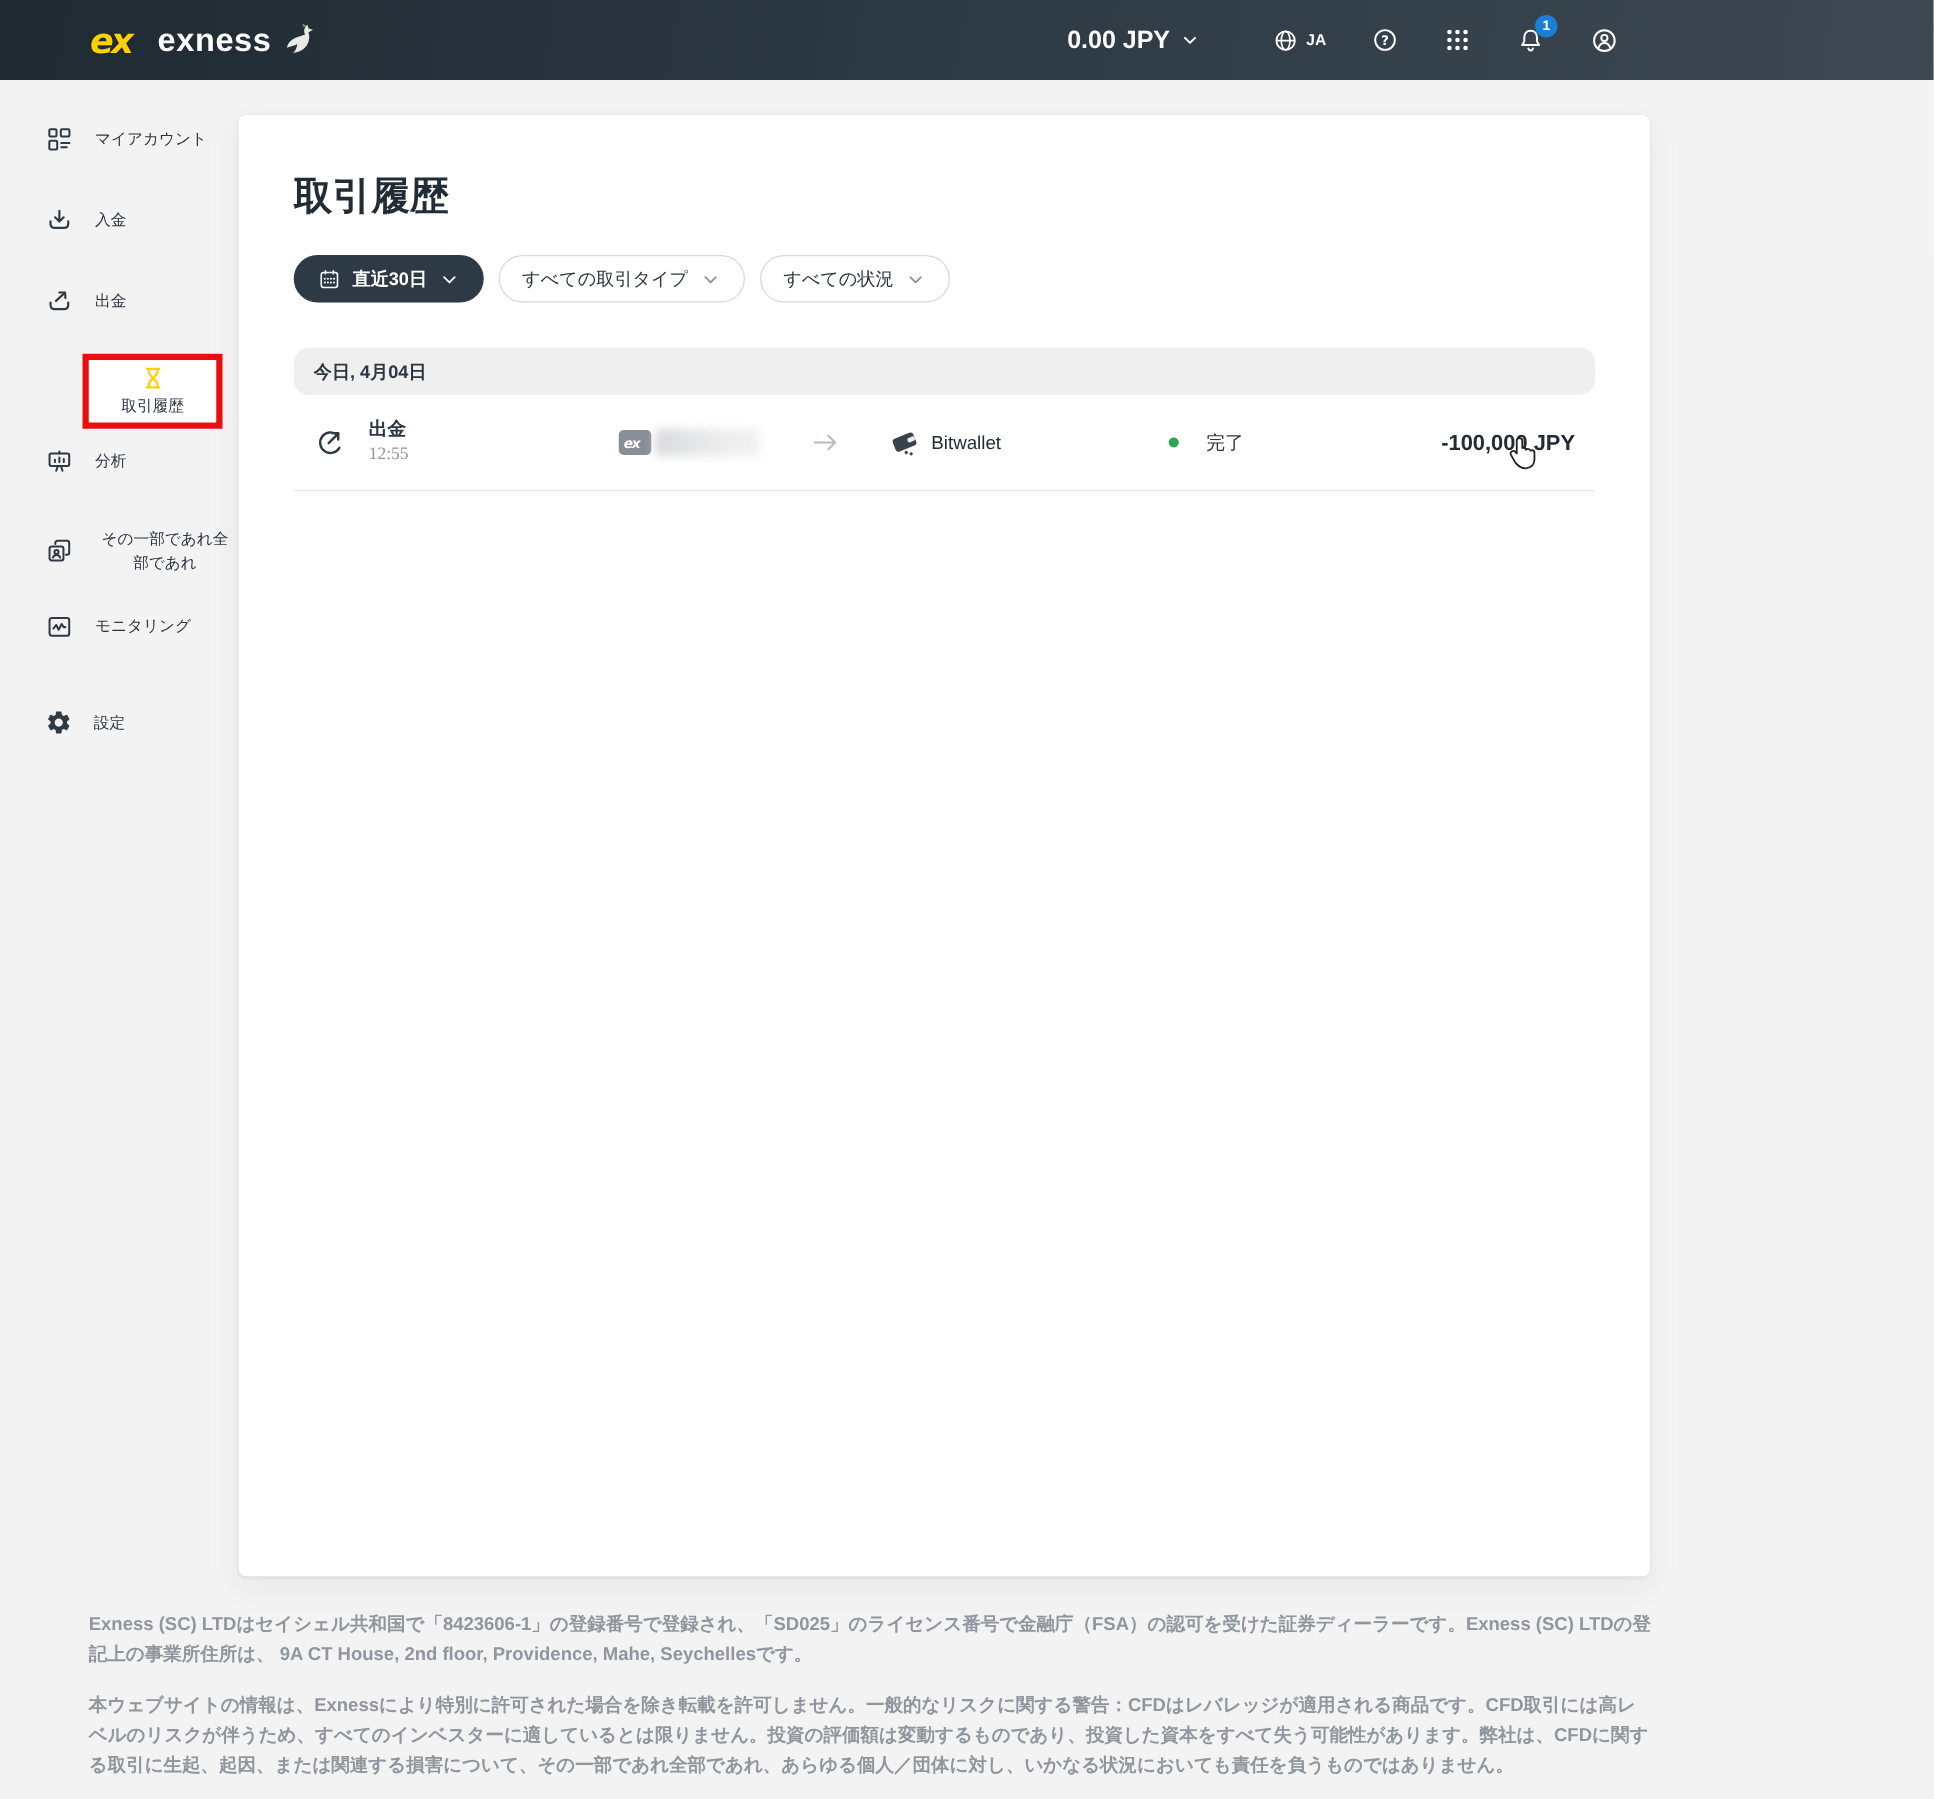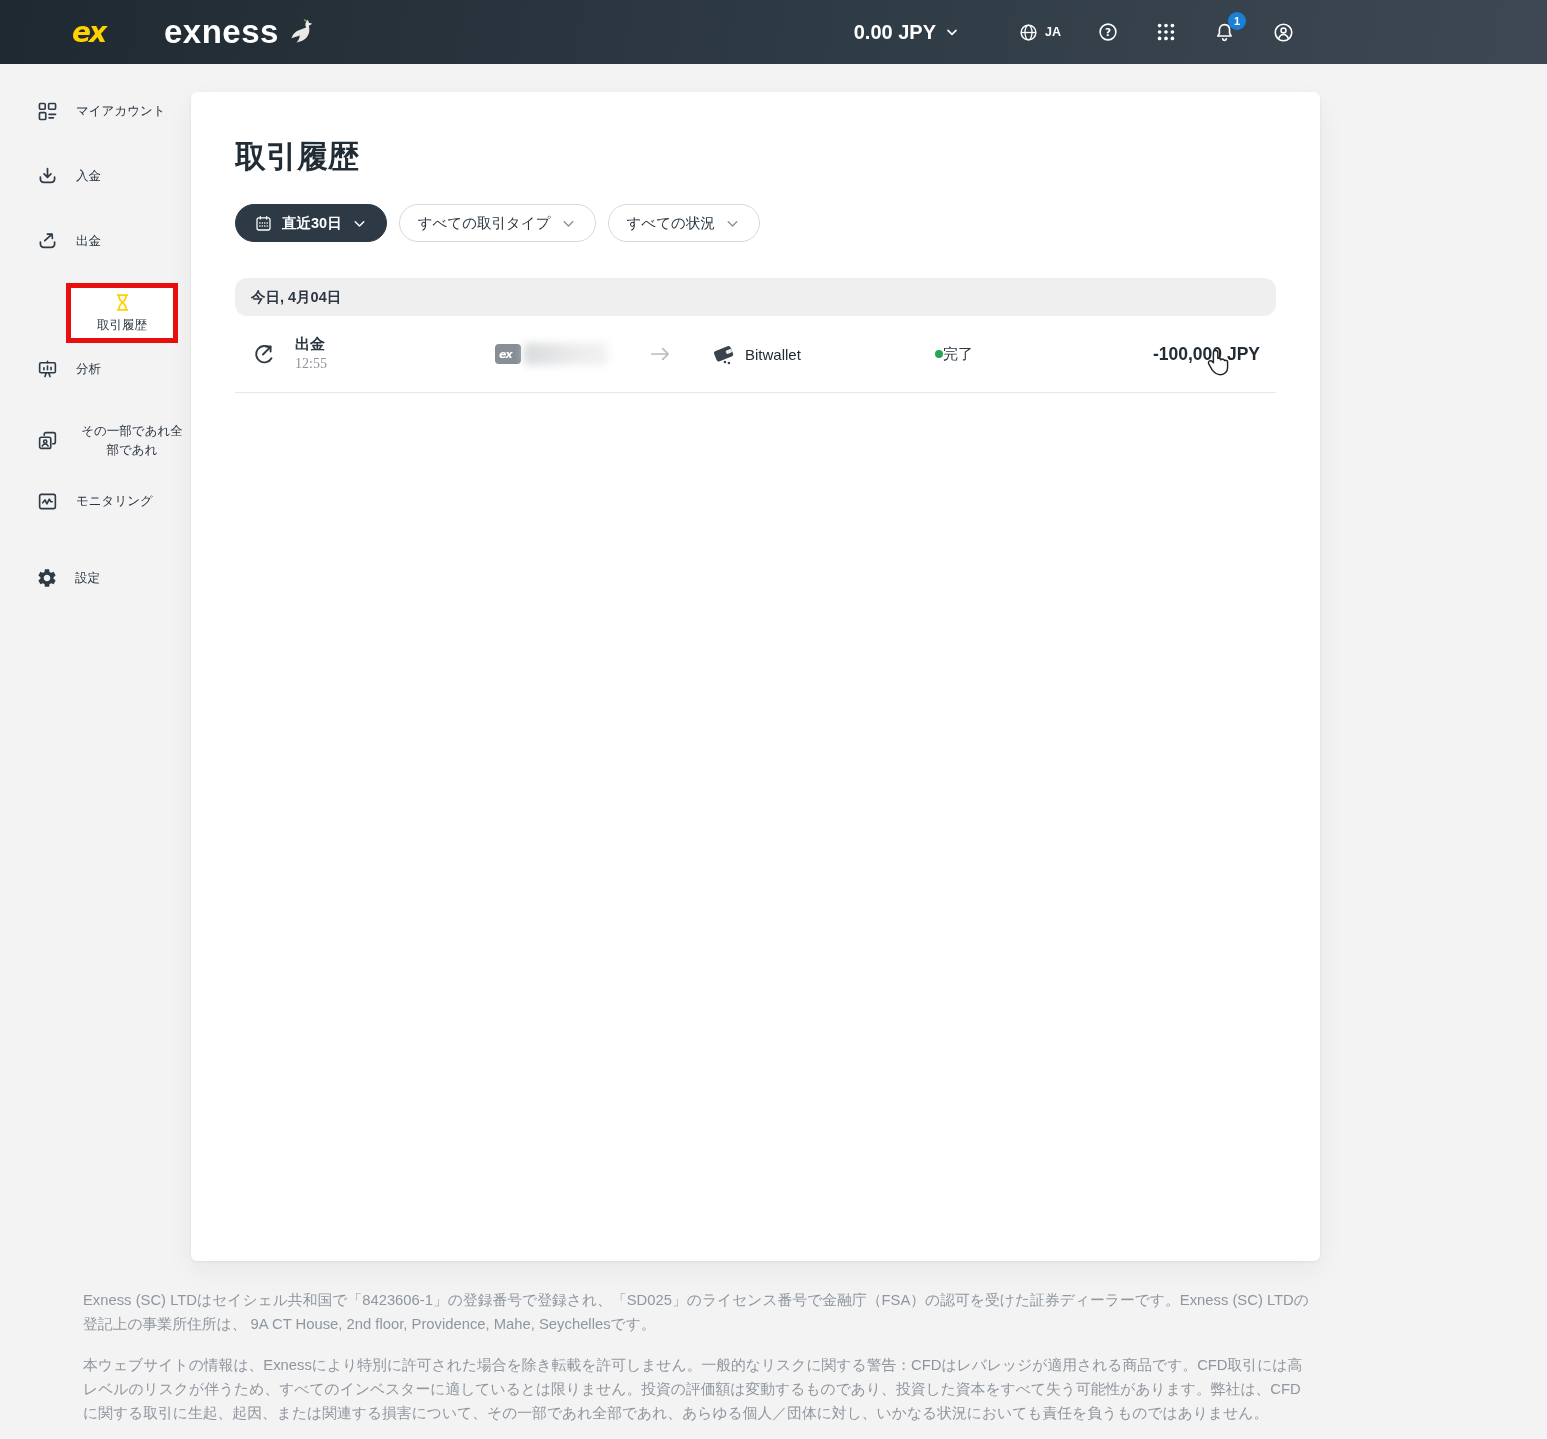--- a/index.html
+++ b/index.html
@@ -4,21 +4,21 @@
 <style>
   html,body{margin:0;padding:0;width:1547px;height:1439px;background:#f3f3f4;
     font-family:"Liberation Sans","DejaVu Sans",sans-serif;color:#2b3640;overflow:hidden;position:relative;}
   *{box-sizing:border-box;}
 
   
   .hdr{position:absolute;left:0;top:0;width:1547px;height:64px;
     background:linear-gradient(100deg,#1f2932 0%,#2f3b45 55%,#3d4852 100%);
     display:flex;align-items:center;}
   .logo{display:flex;align-items:center;gap:6px;margin-left:70px;cursor:pointer;}
-  .logo-word{color:#fff;font-size:33px;font-weight:700;letter-spacing:.5px;margin-left:38px;}
+  .logo-word{color:#fff;font-size:26px;font-weight:700;letter-spacing:.5px;}
   .hdr-right{position:absolute;right:252px;top:0;height:64px;display:flex;align-items:center;gap:36px;}
   .balance{display:flex;align-items:center;gap:8px;color:#fff;font-size:20px;font-weight:700;cursor:pointer;margin-right:22px;}
   .hicon{display:flex;align-items:center;gap:6px;color:#fff;cursor:pointer;position:relative;}
   .hicon .lang{color:#fff;font-size:12.5px;font-weight:600;}
   .nbadge{position:absolute;top:-9px;right:-10px;min-width:18px;height:18px;border-radius:9px;
     background:#1b7fd6;color:#fff;font-size:11px;font-weight:700;display:flex;align-items:center;justify-content:center;padding:0 4px;}
 
   
   .sidebar{position:absolute;left:36px;top:92px;width:172px;}
   .nav-item{position:absolute;left:0;width:172px;display:flex;flex-direction:row;align-items:center;gap:17px;cursor:pointer;}
@@ -45,28 +45,28 @@
   .cellA{display:flex;align-items:center;gap:17px;}
   .tx-type{font-size:15px;font-weight:700;color:#2b3640;line-height:1.35;}
   .tx-time{font-size:14px;color:#8d949c;line-height:1.35;font-family:Liberation Serif, serif;}
   .cellB{display:flex;align-items:center;}
   .exbadge{width:26px;height:20px;border-radius:4px;background:#878e96;display:flex;align-items:center;justify-content:center;}
   .blurred{width:84px;height:22px;margin-left:3px;border-radius:4px;
     background:linear-gradient(90deg,#d8dadc,#ececed 60%,#f2f2f3);filter:blur(4px);}
   .cellB .arrow{margin-left:39px;}
   .bw{display:flex;align-items:center;gap:9px;margin-left:38px;}
   .bw-name{font-size:15px;color:#222c35;text-align:right;}
-  .cellC{display:flex;align-items:center;gap:0;}
+  .cellC{display:flex;align-items:center;gap:22px;}
   .dot{width:8px;height:8px;border-radius:50%;background:#27a658;}
   .st-lbl{font-size:15px;color:#2b3640;}
   .amount{font-size:17.5px;font-weight:600;color:#222c35;text-align:right;}
 
   
   .footer{position:absolute;left:71px;top:1289px;width:1250px;color:#8f969e;font-size:14.8px;line-height:1.62;}
-  .footer p{margin:0 12px 17px;}
+  .footer p{margin:0 0 17px;font-weight:bold;}
 
   .cursor{position:absolute;left:1203px;top:347px;pointer-events:none;}
 </style>
 </head>
 <body>
 
 <div class="hdr">
   <div class="logo">
     <svg width="50" height="34" viewBox="0 0 50 34">
       <text x="2" y="27" font-family="'DejaVu Sans',sans-serif" font-style="italic" font-weight="bold" font-size="28" letter-spacing="-2" fill="#ffd100">ex</text>

